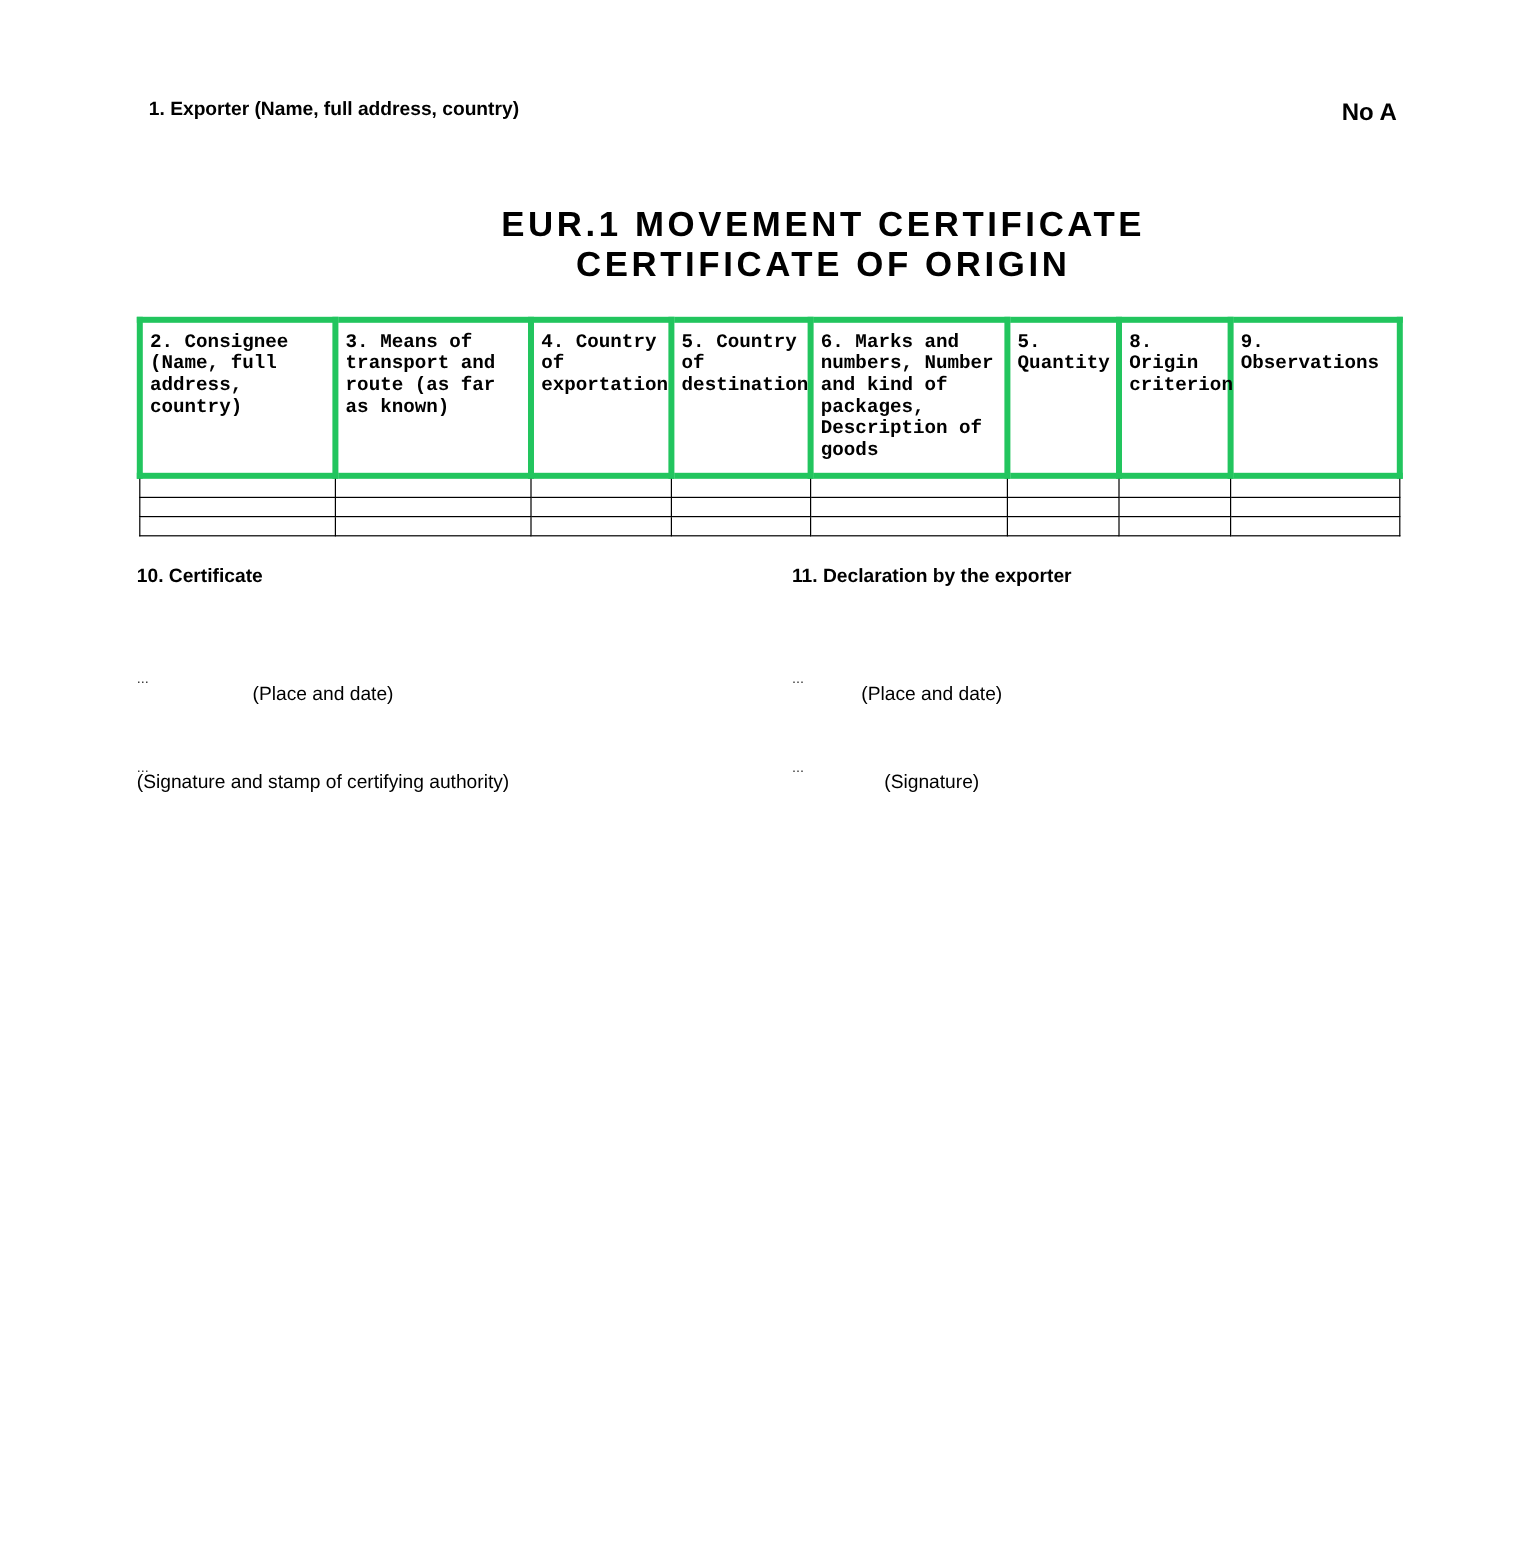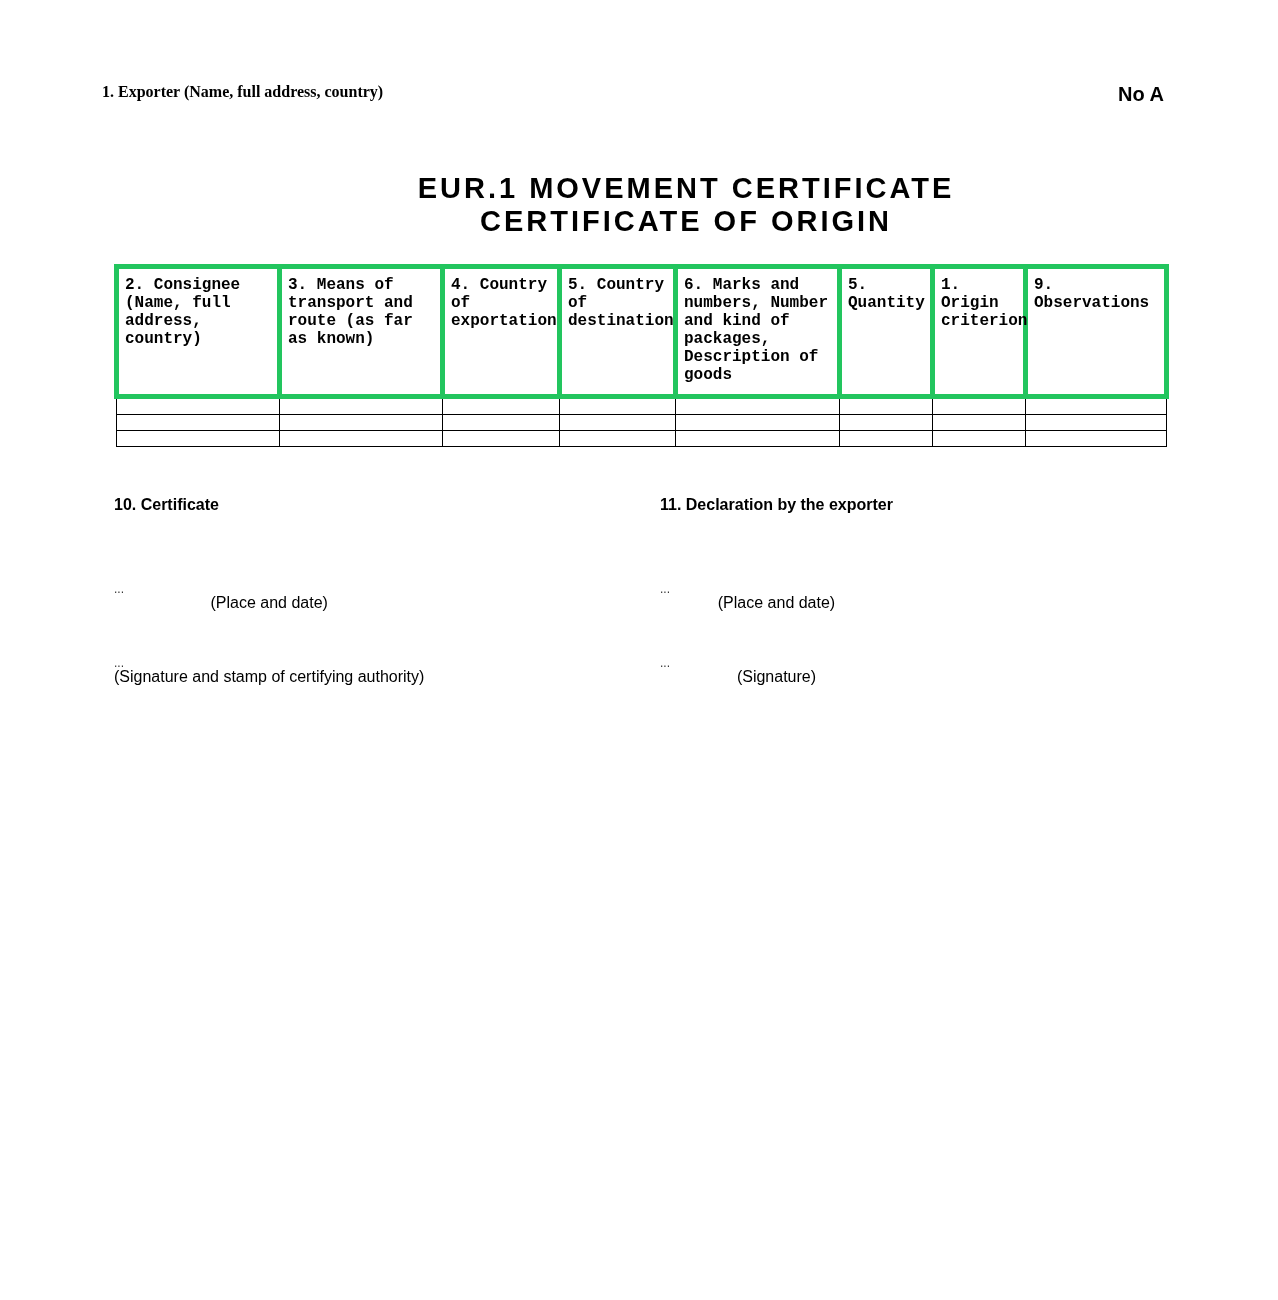--- a/index.html
+++ b/index.html
@@ -1,22 +1,22 @@
 <!DOCTYPE html>
 <html><head>
   <meta charset="utf-8">
   <style>
     html, body { margin: 0; padding: 0; background: #ffffff; }
     body {
       width: 1278px; height: 1300px; position: relative;
       font-family: "Liberation Sans", sans-serif; color: #000;
     }
     .exporter-label {
-      position: absolute; left: 102px; top: 83px;
-      font-size: 16px; font-weight: bold; font-family: Liberation Serif, serif;
+      position: absolute; left: 124px; top: 83px;
+      font-size: 16px; font-weight: bold;
     }
     .cert-no {
       position: absolute; right: 114px; top: 83px;
       font-size: 20px; font-weight: bold;
     }
     .title {
       position: absolute; left: 0; width: 1278px; top: 172px;
       text-align: center; font-size: 29px; font-weight: bold;
       letter-spacing: 3px; line-height: 33px; margin-left: 47px;
     }
@@ -28,21 +28,21 @@
     table.goods th {
       border: 5px solid #22c55e; vertical-align: top; font-weight: bold;
       padding: 7px 6px 8px 6px; line-height: 18px; height: 110px;
       text-align: left;
       font-family: Liberation Mono, monospace;
     }
     table.goods td {
       border: 1px solid #000; height: 15px; padding: 0;
     }
     .section {
-      position: absolute; top: 472px; font-size: 16px; margin-top: 24px;
+      position: absolute; top: 472px; font-size: 16px;
     }
     .section.left { left: 114px; }
     .section.right { left: 660px; }
     .section-title { font-weight: bold; height: 18px; line-height: 18px; }
     .dots { margin-top: 70px; font-size: 12px; line-height: 10px; color: #333; }
     .caption { line-height: 18px; text-align: center; }
     .dots2 { margin-top: 46px; font-size: 12px; line-height: 10px; color: #333; }
   </style>
 </head>
 <body>
@@ -67,21 +67,21 @@
       <col style="width:141px">
   </colgroup>
   <thead>
     <tr>
       <th>2. Consignee (Name, full address, country)</th>
       <th>3. Means of transport and route (as far as known)</th>
       <th>4. Country of exportation</th>
       <th>5. Country of destination</th>
       <th>6. Marks and numbers, Number and kind of packages, Description of goods</th>
       <th>5. Quantity</th>
-      <th>1. Origin criterion</th>
+      <th>8. Origin criterion</th>
       <th>9. Observations</th>
     </tr>
   </thead>
   <tbody>
     <tr>
       <td></td>
       <td></td>
       <td></td>
       <td></td>
       <td></td>

